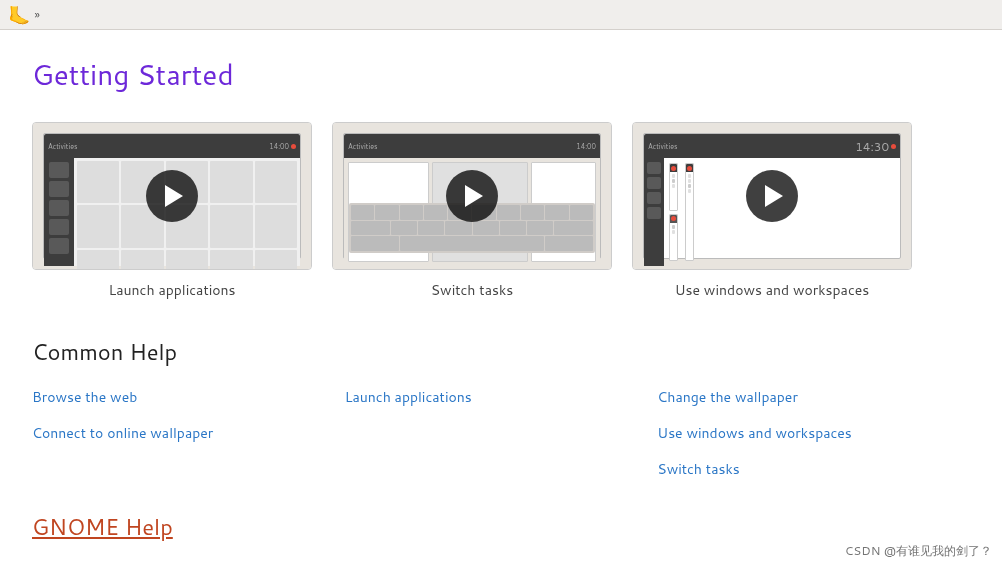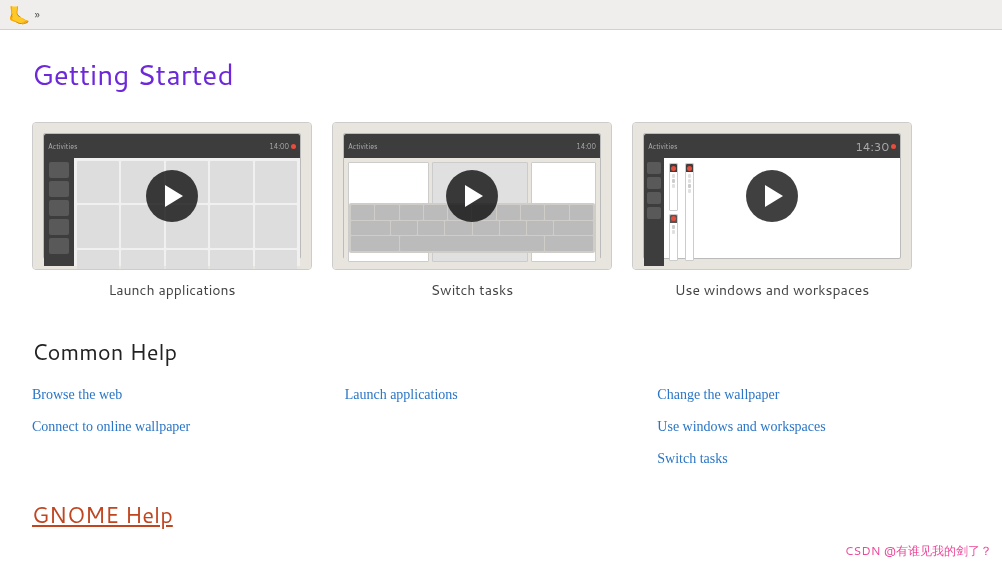--- a/index.html
+++ b/index.html
@@ -154,21 +154,20 @@
       font-size: 22px;
       font-weight: 300;
       color: #222;
       margin-bottom: 20px;
     }
     .tasks-grid {
       display: grid;
       grid-template-columns: repeat(3, 1fr);
       gap: 0;
       margin-bottom: 32px;
-      font-family: Liberation Serif, serif;
     }
     .task-col {
       display: flex;
       flex-direction: column;
       gap: 16px;
     }
     .task-link {
       color: #2a76c6;
       text-decoration: none;
       font-size: 14px;
@@ -178,21 +177,21 @@
       font-size: 22px;
       font-weight: 300;
       color: #c04520;
       text-decoration: underline;
     }
     .watermark {
       position: fixed;
       bottom: 10px;
       right: 10px;
       font-size: 12px;
-      color: #ec4899;
+      color: #737373;
       margin-top: 8px;
     }
     
     .thumb-keyboard {
       position: absolute;
       bottom: 5px;
       left: 5px;
       right: 5px;
       height: 50px;
       background: #d0ccc8;

